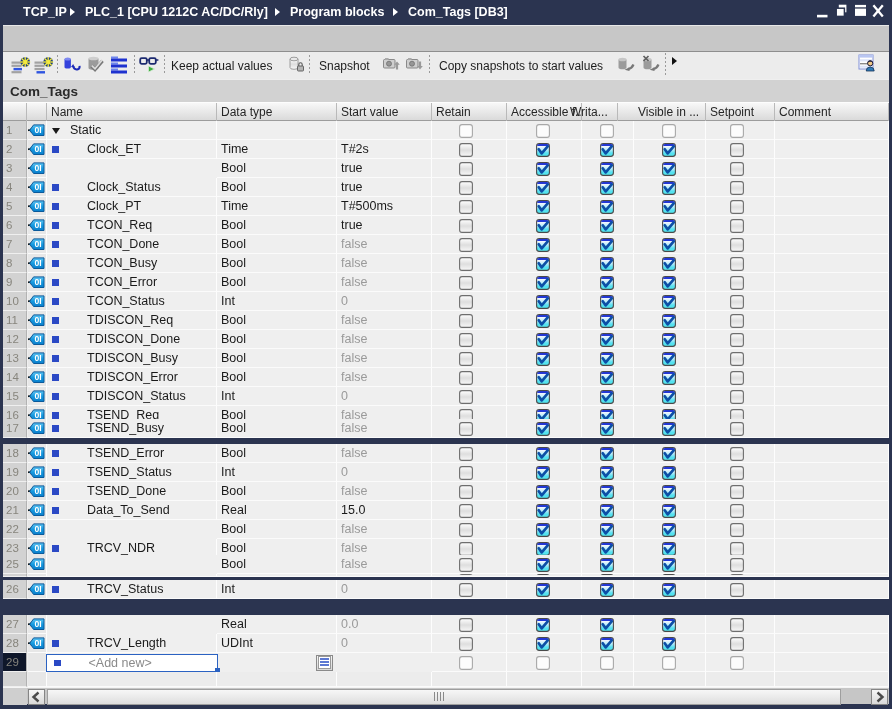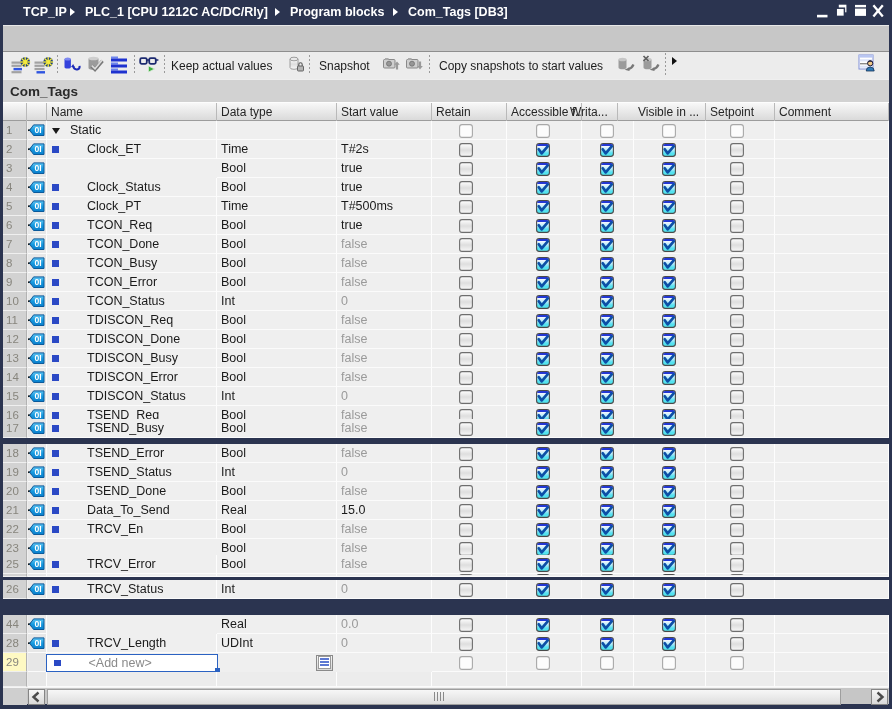--- a/index.html
+++ b/index.html
@@ -1087,24 +1087,20 @@
     <div class="row" style="top:418.0px">
       <div class="num">22</div>
       <div class="ico">
         <svg class="tagsvg" width="17" height="13" viewBox="0 0 17 13">
           <path d="M0 6.2 h3.4" stroke="#1a1a1a" stroke-width="1.7" fill="none"></path>
           <path d="M5.6 6.2 L2.6 3.9 V8.5 Z" fill="#1a1a1a"></path>
           <path d="M5.6 0.9 H16 V11.5 H5.6 L1.7 6.2 Z" fill="url(#tagg)" stroke="#0b5a9b" stroke-width="1"></path>
           <text x="6.6" y="9.4" font-family="Liberation Sans" font-size="8.6" font-weight="bold" fill="#fff">0I</text>
         </svg>
       </div>
-      <div class="cell cname">
-        <span class="bullet"></span>
-        <span class="nametxt">TRCV_En</span>
-      </div>
       <div class="cell cdt">Bool</div>
       <div class="cell csv gray">false</div>
       <div class="cbcell" style="left:429px;width:75px"></div>
       <div class="cbcell" style="left:504px;width:75px"></div>
       <div class="cbcell" style="left:579px;width:52px"></div>
       <div class="cbcell" style="left:631px;width:72px"></div>
       <div class="cbcell" style="left:703px;width:69px"></div>
       <div class="cbcell" style="left:772px;width:114px"></div>
       <div class="cb" style="left:456.0px"><svg width="14" height="14" viewBox="0 0 14 14">
           <rect x="0.6" y="0.6" width="12.8" height="12.8" rx="2.4" fill="url(#ubg)" stroke="#6e6e6e" stroke-width="1.1"></rect>
@@ -1131,20 +1127,24 @@
     <div class="row" style="top:437.0px">
       <div class="num">23</div>
       <div class="ico">
         <svg class="tagsvg" width="17" height="13" viewBox="0 0 17 13">
           <path d="M0 6.2 h3.4" stroke="#1a1a1a" stroke-width="1.7" fill="none"></path>
           <path d="M5.6 6.2 L2.6 3.9 V8.5 Z" fill="#1a1a1a"></path>
           <path d="M5.6 0.9 H16 V11.5 H5.6 L1.7 6.2 Z" fill="url(#tagg)" stroke="#0b5a9b" stroke-width="1"></path>
           <text x="6.6" y="9.4" font-family="Liberation Sans" font-size="8.6" font-weight="bold" fill="#fff">0I</text>
         </svg>
       </div>
+      <div class="cell cname">
+        <span class="bullet"></span>
+        <span class="nametxt">TRCV_NDR</span>
+      </div>
       <div class="cell cdt">Bool</div>
       <div class="cell csv gray">false</div>
       <div class="cbcell" style="left:429px;width:75px"></div>
       <div class="cbcell" style="left:504px;width:75px"></div>
       <div class="cbcell" style="left:579px;width:52px"></div>
       <div class="cbcell" style="left:631px;width:72px"></div>
       <div class="cbcell" style="left:703px;width:69px"></div>
       <div class="cbcell" style="left:772px;width:114px"></div>
       <div class="cb" style="left:456.0px"><svg width="14" height="14" viewBox="0 0 14 14">
           <rect x="0.6" y="0.6" width="12.8" height="12.8" rx="2.4" fill="url(#ubg)" stroke="#6e6e6e" stroke-width="1.1"></rect>
@@ -1215,24 +1215,20 @@
     <div class="row" style="top:453px">
       <div class="num">25</div>
       <div class="ico">
         <svg class="tagsvg" width="17" height="13" viewBox="0 0 17 13">
           <path d="M0 6.2 h3.4" stroke="#1a1a1a" stroke-width="1.7" fill="none"></path>
           <path d="M5.6 6.2 L2.6 3.9 V8.5 Z" fill="#1a1a1a"></path>
           <path d="M5.6 0.9 H16 V11.5 H5.6 L1.7 6.2 Z" fill="url(#tagg)" stroke="#0b5a9b" stroke-width="1"></path>
           <text x="6.6" y="9.4" font-family="Liberation Sans" font-size="8.6" font-weight="bold" fill="#fff">0I</text>
         </svg>
       </div>
-      <div class="cell cname">
-        <span class="bullet"></span>
-        <span class="nametxt">TRCV_Error</span>
-      </div>
       <div class="cell cdt">Bool</div>
       <div class="cell csv gray">false</div>
       <div class="cbcell" style="left:429px;width:75px"></div>
       <div class="cbcell" style="left:504px;width:75px"></div>
       <div class="cbcell" style="left:579px;width:52px"></div>
       <div class="cbcell" style="left:631px;width:72px"></div>
       <div class="cbcell" style="left:703px;width:69px"></div>
       <div class="cbcell" style="left:772px;width:114px"></div>
       <div class="cb" style="left:456.0px"><svg width="14" height="14" viewBox="0 0 14 14">
           <rect x="0.6" y="0.6" width="12.8" height="12.8" rx="2.4" fill="url(#ubg)" stroke="#6e6e6e" stroke-width="1.1"></rect>
@@ -1294,21 +1290,21 @@
       <div class="cb" style="left:658.5px"><svg width="14" height="14" viewBox="0 0 14 14">
           <rect x="0.6" y="0.6" width="12.8" height="12.8" rx="2.6" fill="url(#cbg)" stroke="#4a4a4a" stroke-width="1.1"></rect>
           <path d="M3 1.1 h8 q1.9 0 1.9 2 h-11.8 q0-2 1.9-2Z" fill="#2438d4"></path>
           <path d="M2.7 6.3 L5.7 10.4 L11.7 3.4" stroke="#0c4fa6" stroke-width="2.7" fill="none" stroke-linecap="round" stroke-linejoin="round"></path>
         </svg></div>
       <div class="cb" style="left:727.0px"><svg width="14" height="14" viewBox="0 0 14 14">
           <rect x="0.6" y="0.6" width="12.8" height="12.8" rx="2.4" fill="url(#ubg)" stroke="#6e6e6e" stroke-width="1.1"></rect>
         </svg></div>
     </div>
     <div class="row" style="top:513.0px">
-      <div class="num">44</div>
+      <div class="num">27</div>
       <div class="ico">
         <svg class="tagsvg" width="17" height="13" viewBox="0 0 17 13">
           <path d="M0 6.2 h3.4" stroke="#1a1a1a" stroke-width="1.7" fill="none"></path>
           <path d="M5.6 6.2 L2.6 3.9 V8.5 Z" fill="#1a1a1a"></path>
           <path d="M5.6 0.9 H16 V11.5 H5.6 L1.7 6.2 Z" fill="url(#tagg)" stroke="#0b5a9b" stroke-width="1"></path>
           <text x="6.6" y="9.4" font-family="Liberation Sans" font-size="8.6" font-weight="bold" fill="#fff">0I</text>
         </svg>
       </div>
       <div class="cell cdt">Real</div>
       <div class="cell csv gray">0.0</div>
@@ -1378,21 +1374,21 @@
       <div class="cb" style="left:658.5px"><svg width="14" height="14" viewBox="0 0 14 14">
           <rect x="0.6" y="0.6" width="12.8" height="12.8" rx="2.6" fill="url(#cbg)" stroke="#4a4a4a" stroke-width="1.1"></rect>
           <path d="M3 1.1 h8 q1.9 0 1.9 2 h-11.8 q0-2 1.9-2Z" fill="#2438d4"></path>
           <path d="M2.7 6.3 L5.7 10.4 L11.7 3.4" stroke="#0c4fa6" stroke-width="2.7" fill="none" stroke-linecap="round" stroke-linejoin="round"></path>
         </svg></div>
       <div class="cb" style="left:727.0px"><svg width="14" height="14" viewBox="0 0 14 14">
           <rect x="0.6" y="0.6" width="12.8" height="12.8" rx="2.4" fill="url(#ubg)" stroke="#6e6e6e" stroke-width="1.1"></rect>
         </svg></div>
     </div>
     <div class="row" style="top:551.0px">
-      <div class="num" style="background:#fef9c3">29</div>
+      <div class="num" style="background:#0f172a">29</div>
       <div class="ico"></div>
       <div class="cbcell" style="left:429px;width:75px"></div>
       <div class="cbcell" style="left:504px;width:75px"></div>
       <div class="cbcell" style="left:579px;width:52px"></div>
       <div class="cbcell" style="left:631px;width:72px"></div>
       <div class="cbcell" style="left:703px;width:69px"></div>
       <div class="cbcell" style="left:772px;width:114px"></div>
       <div class="cb" style="left:456.0px"><svg width="14" height="14" viewBox="0 0 14 14">
           <rect x="0.6" y="0.6" width="12.8" height="12.8" rx="2.4" fill="#fcfcfc" stroke="#a8a8a8" stroke-width="1.1"></rect>
         </svg></div>

